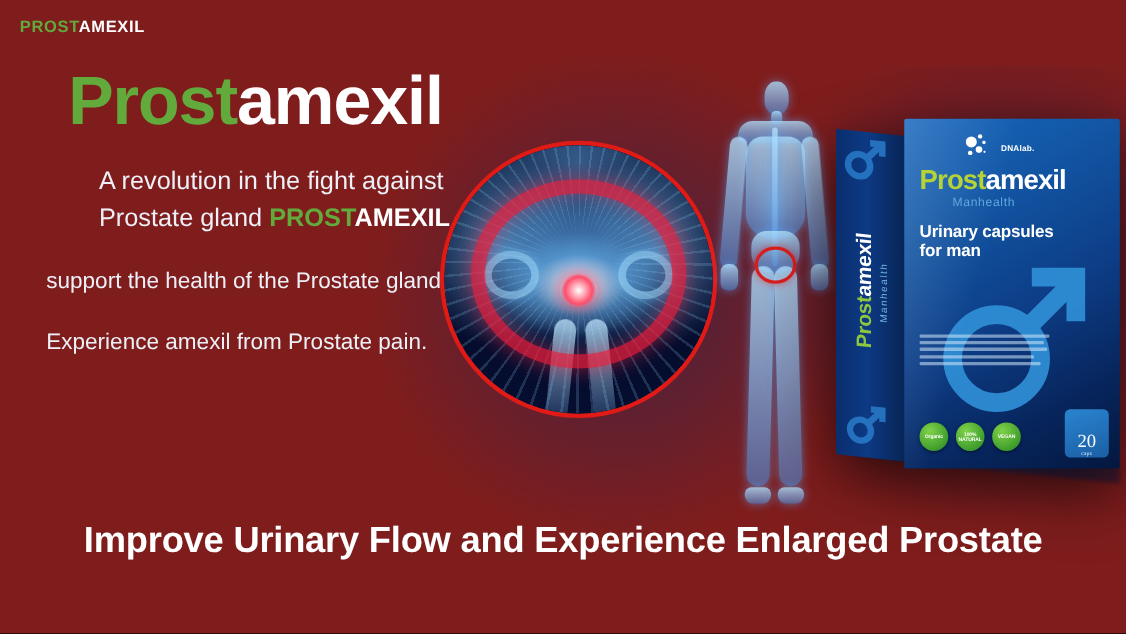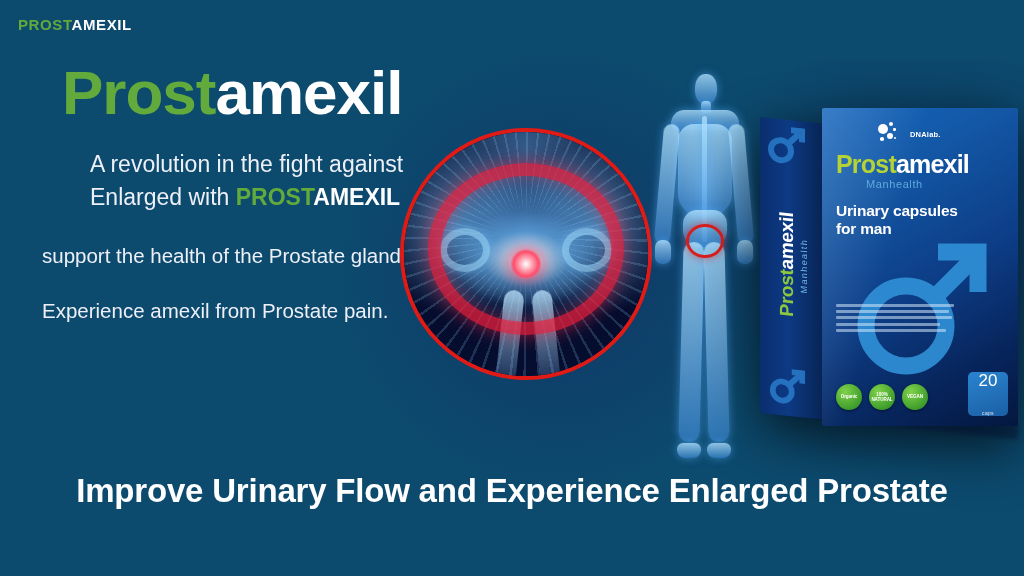--- a/index.html
+++ b/index.html
@@ -7,21 +7,21 @@
   body {
     font-family:"Liberation Sans", sans-serif;
     -webkit-font-smoothing:antialiased;
   }
 
   .ad {
     position:relative;
     width:1024px;
     height:576px;
     overflow:hidden;
-    background:#0c4a6e;
+    background:#7f1d1d;
   }
   
   .bg-glow-a{
     position:absolute; left:330px; top:40px; width:460px; height:460px;
     background:radial-gradient(circle at 50% 50%, rgba(18,40,96,.55) 0%, rgba(5,8,45,0) 68%);
     pointer-events:none;
   }
   .bg-glow-b{
     position:absolute; left:700px; top:60px; width:380px; height:420px;
     background:radial-gradient(circle at 55% 45%, rgba(14,34,86,.45) 0%, rgba(5,8,45,0) 70%);
@@ -282,22 +282,23 @@
     box-shadow:0 1px 3px rgba(0,0,0,.5);
     display:flex; align-items:center; justify-content:center;
     font-size:4.6px; color:#ffffff; font-weight:bold;
     text-align:center; line-height:1.15; letter-spacing:-.1px;
     overflow:hidden; padding:1px;
   }
   .pack .front .count{
     position:absolute; right:10px; bottom:10px;
     width:40px; height:44px; border-radius:5px;
     background:linear-gradient(160deg, #2a84d0, #1b5fa4);
-    display:flex; flex-direction:column; align-items:center; justify-content:space-between;
+    display:flex; flex-direction:column; align-items:center; justify-content:flex-end;
     color:#ffffff;
+    font-family:Liberation Serif, serif;
   }
   .pack .front .count .n{ font-size:17px; font-weight:400; line-height:1; }
   .pack .front .count .u{ font-size:5px; opacity:.85; margin-top:2px; letter-spacing:.3px; }
 
   .pack .bottom{
     position:absolute; left:0; bottom:-8px;
     width:258px; height:16px;
     background:linear-gradient(to right, rgba(4,18,48,.0) 0%, rgba(7,26,62,.75) 25%, rgba(4,16,44,.5) 100%);
     transform:skewY(6deg);
     filter:blur(2px);
@@ -315,21 +316,21 @@
     <span class="g">PROST</span><span class="w">AMEXIL</span>
   </div>
 
   <div class="wordmark">
     <span class="g">Prost</span><span class="w">amexil</span>
   </div>
 
   <div class="copy">
     <p class="lead">
       <span>A revolution in the fight against</span><br>
-      <span>Enlarged  with </span><span class="hl-g">PROST</span><span class="hl-w">AMEXIL</span>
+      <span>Prostate  gland </span><span class="hl-g">PROST</span><span class="hl-w">AMEXIL</span>
     </p>
     <p>support the health of the Prostate gland</p>
     <p>Experience amexil from Prostate pain.</p>
   </div>
 
   <div class="pelvis-zoom">
     <div class="scan"></div>
     <div class="fibers"></div>
     <div class="socket l"></div>
     <div class="socket r"></div>

